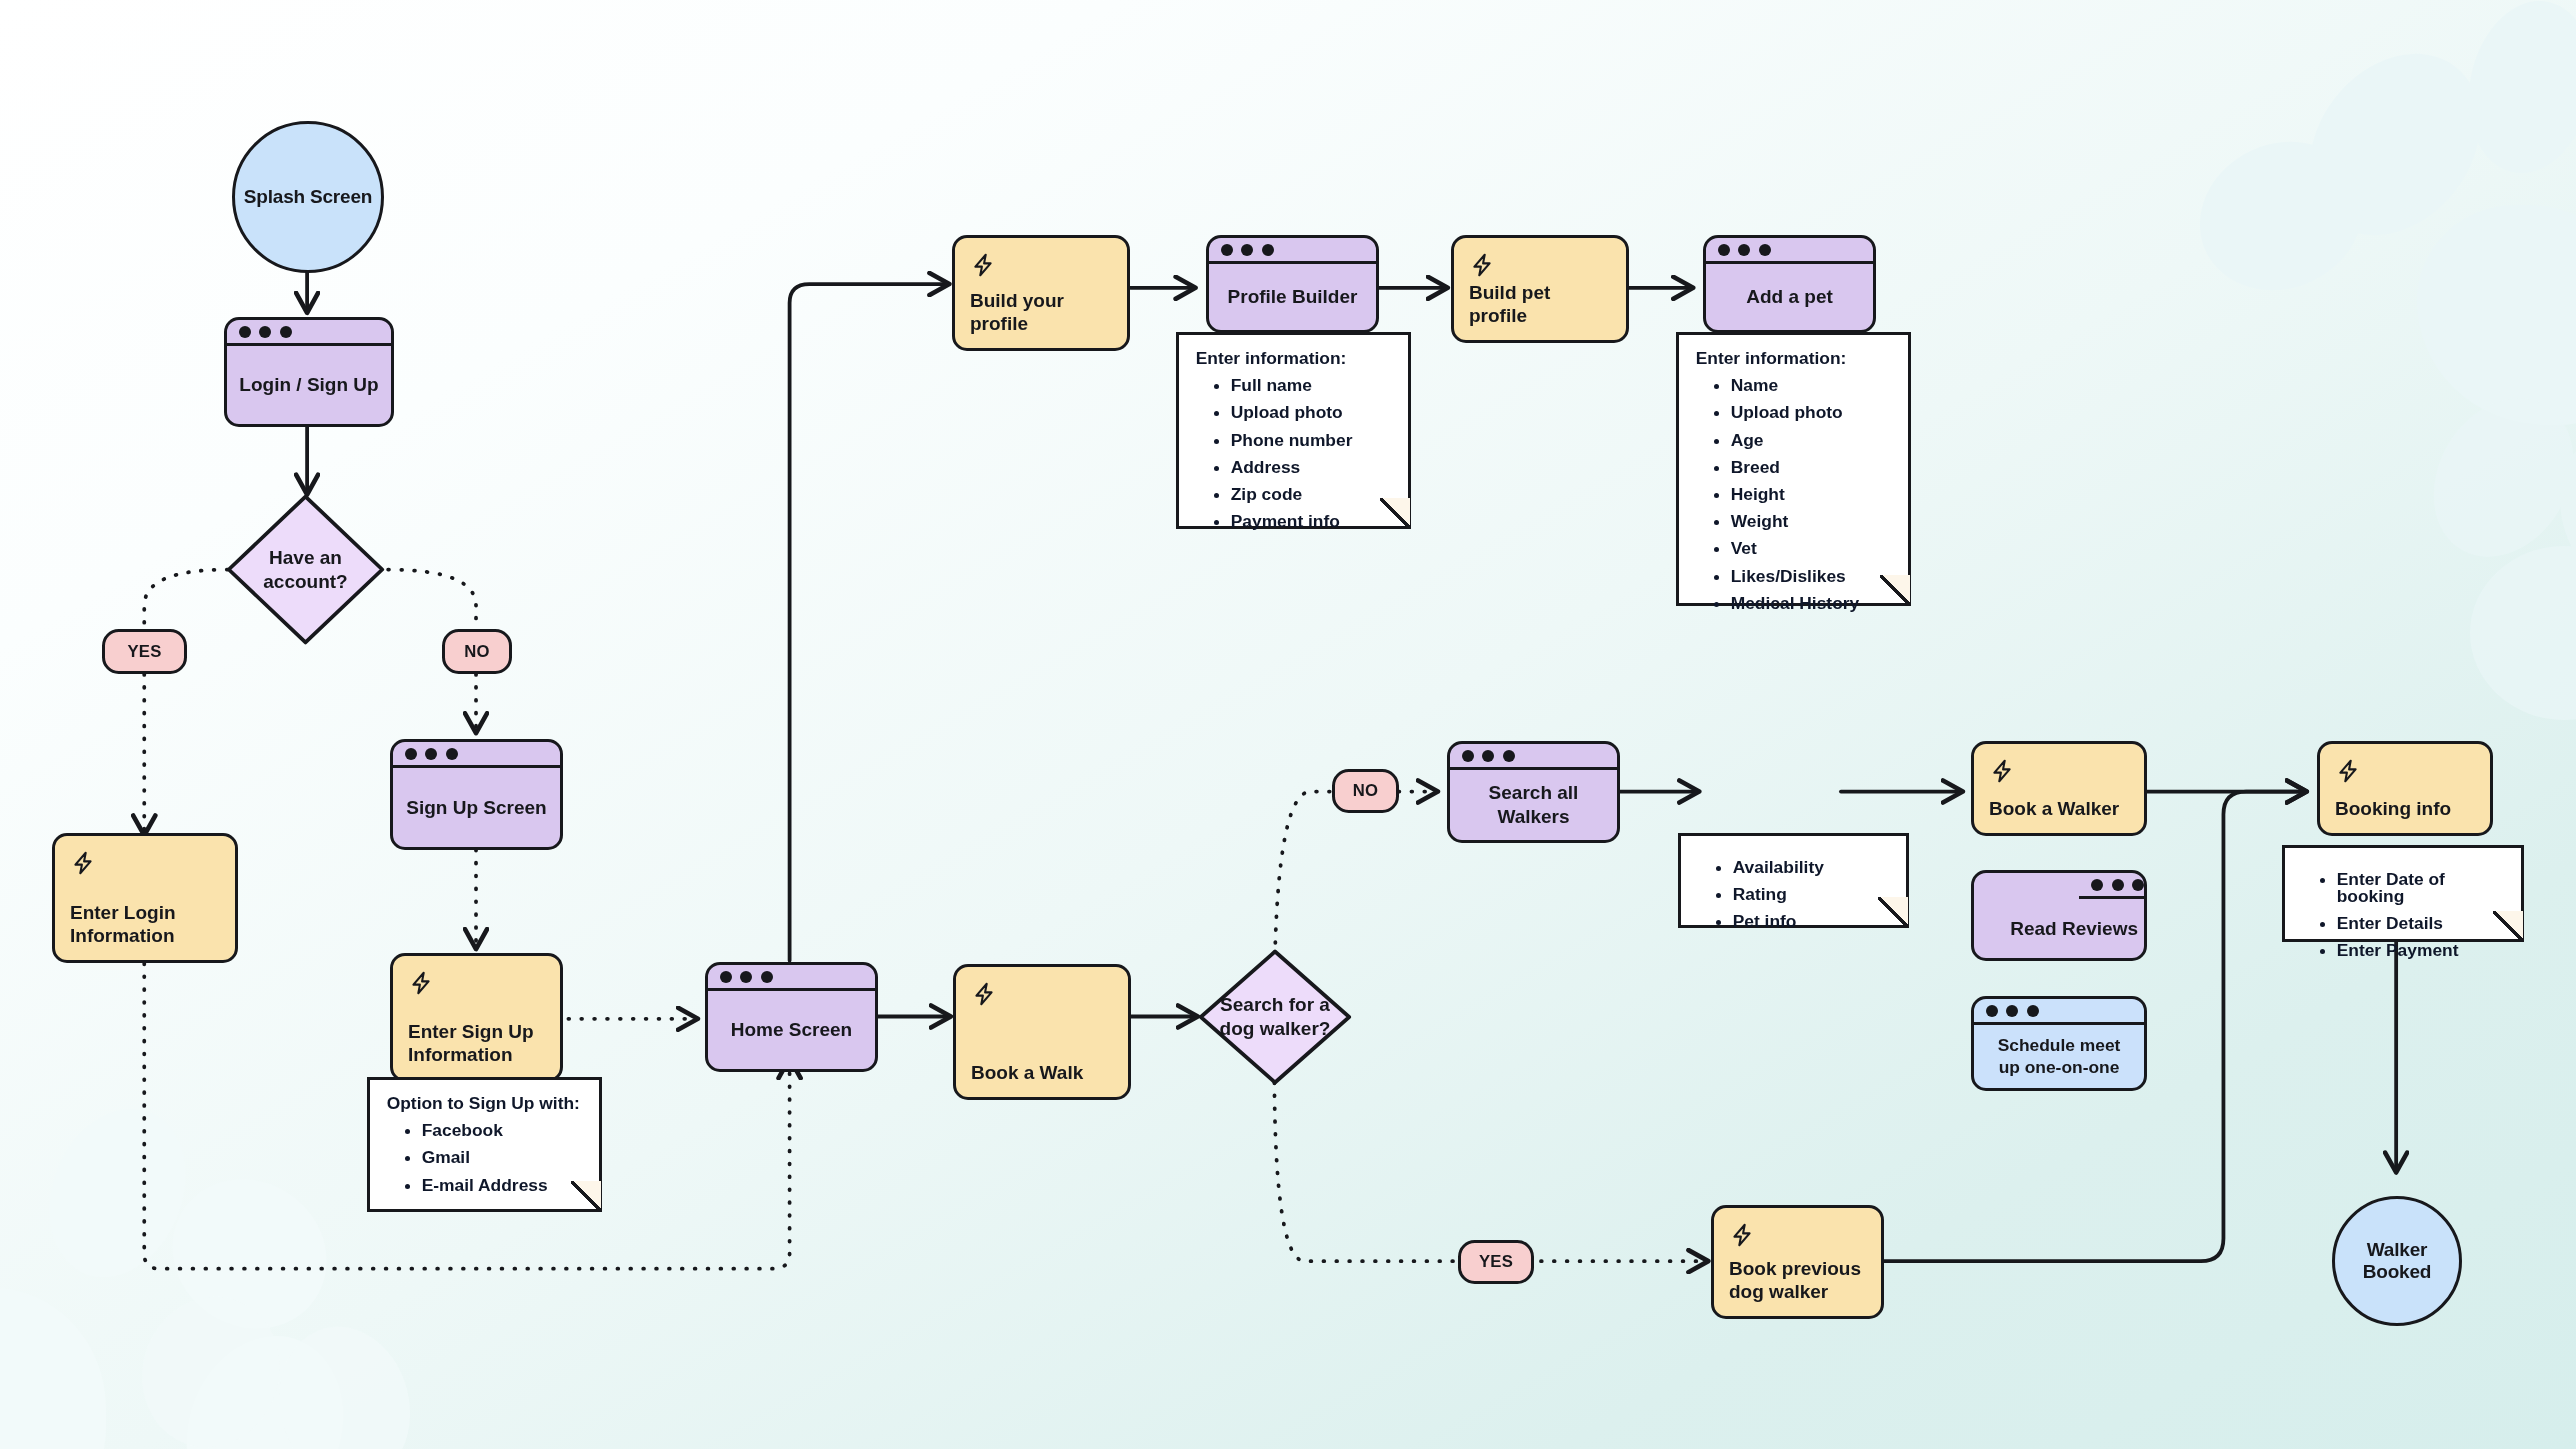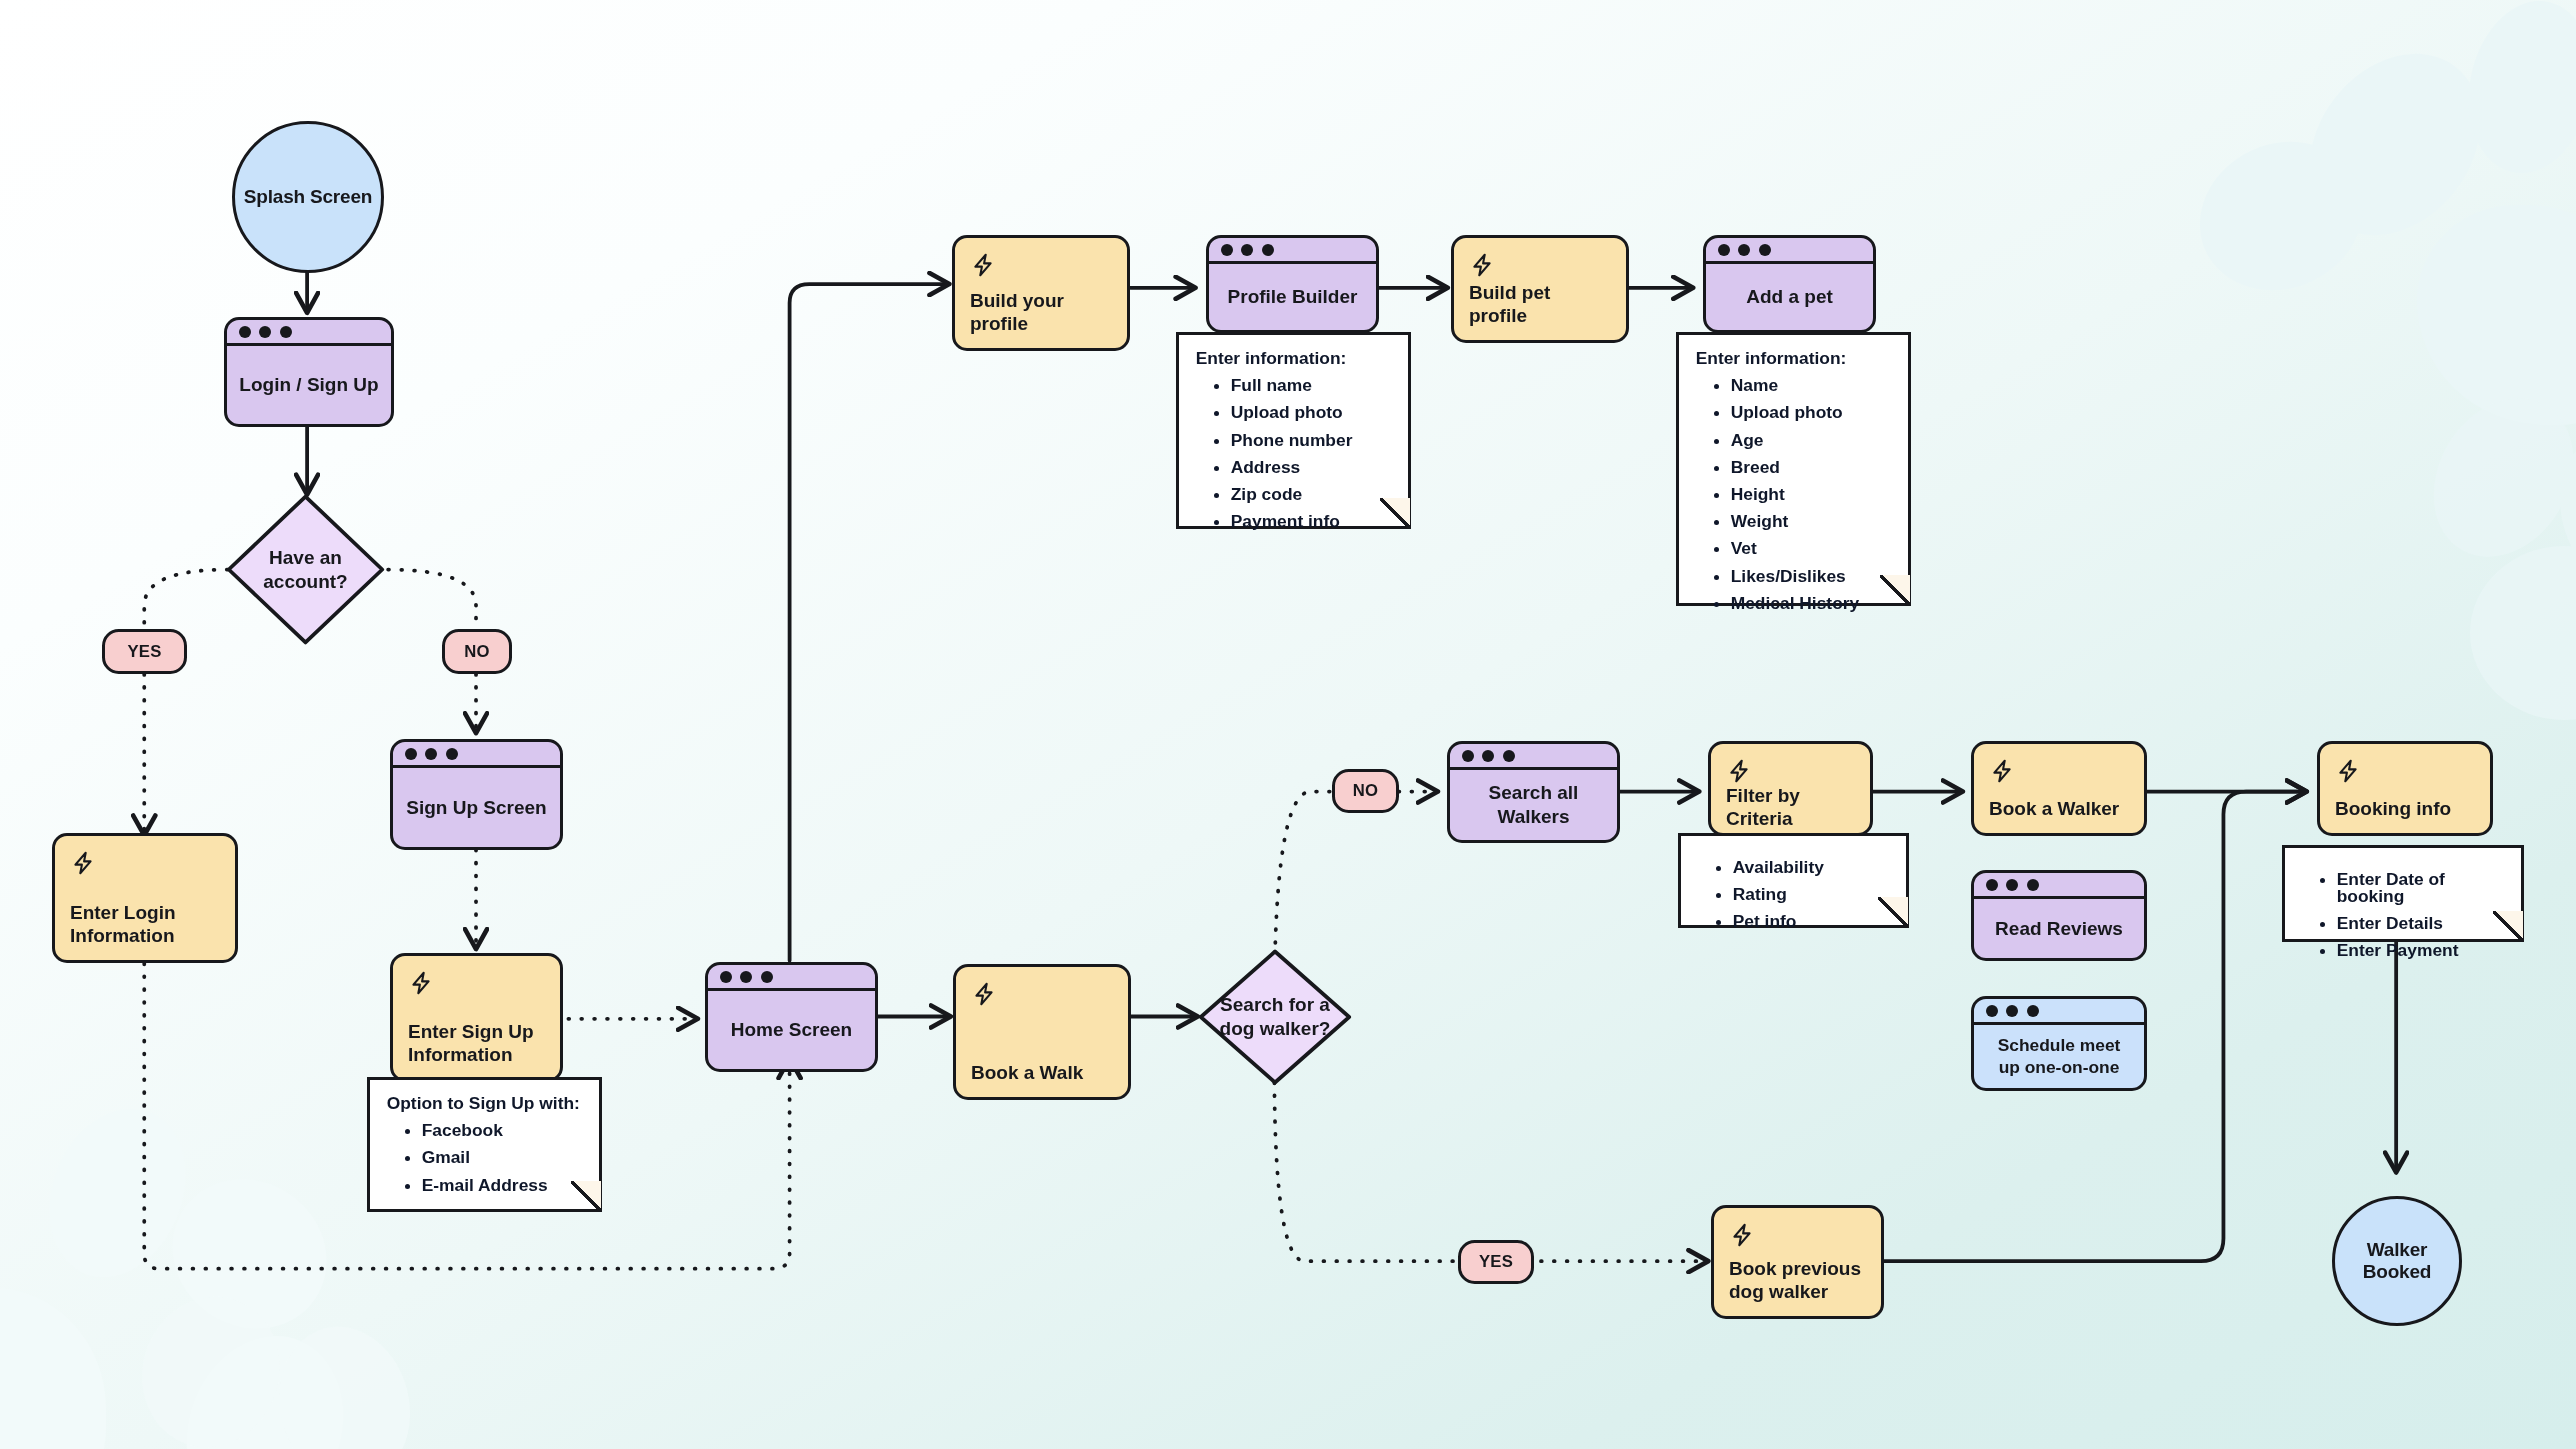--- a/index.html
+++ b/index.html
@@ -330,44 +330,38 @@
 
   <div class="node screen" style="left:1447px;top:741px;width:173px;height:102px;">
     <div class="bar">
         <i></i>
         <i></i>
         <i></i>
       </div>
     <div class="body">Search all<br>Walkers</div>
   </div>
 
-  <div class="node action" style="left:1708px;top:741px;width:165px;height:95px;">
-    <svg class="bolt" viewBox="0 0 24 24">
-      <path d="M14.5 2.5 L5 13.5 H11 L9.5 21.5 L19 10.5 H13 Z" fill="none" stroke="#17181c" stroke-width="1.9" stroke-linejoin="round" stroke-linecap="round"></path>
-    </svg>
-    <div class="lbl">Filter by Criteria</div>
-  </div>
 
   <div class="node note" style="left:1678px;top:833px;width:231px;height:95px;padding-top:13.6px;">
     <ul style="padding-left:26px;">
       <li>Availability</li>
       <li>Rating</li>
       <li>Pet info</li>
     </ul>
     <div class="foldline"></div>
   </div>
 
   <div class="node action" style="left:1971px;top:741px;width:176px;height:95px;">
     <svg class="bolt" viewBox="0 0 24 24">
       <path d="M14.5 2.5 L5 13.5 H11 L9.5 21.5 L19 10.5 H13 Z" fill="none" stroke="#17181c" stroke-width="1.9" stroke-linejoin="round" stroke-linecap="round"></path>
     </svg>
     <div class="lbl">Book a Walker</div>
   </div>
 
-  <div class="node screen" style="left:1971px;top:870px;width:176px;height:91px;">
+  <div class="node screen" style="left:1971px;top:870px;width:176px;height:91px;align-items:flex-end;">
     <div class="bar">
         <i></i>
         <i></i>
         <i></i>
       </div>
     <div class="body">Read Reviews</div>
   </div>
 
   <div class="node screen blue" style="left:1971px;top:996px;width:176px;height:95px;">
     <div class="bar">

